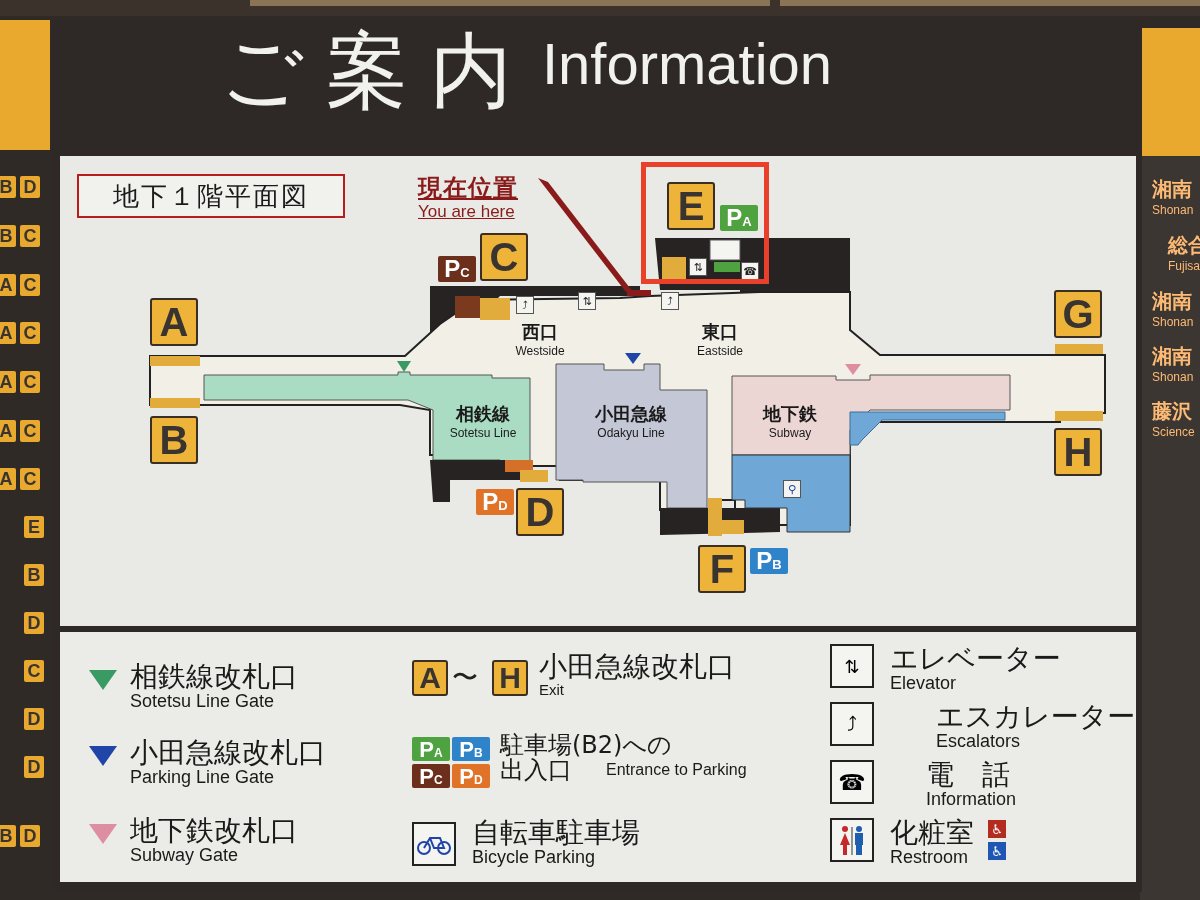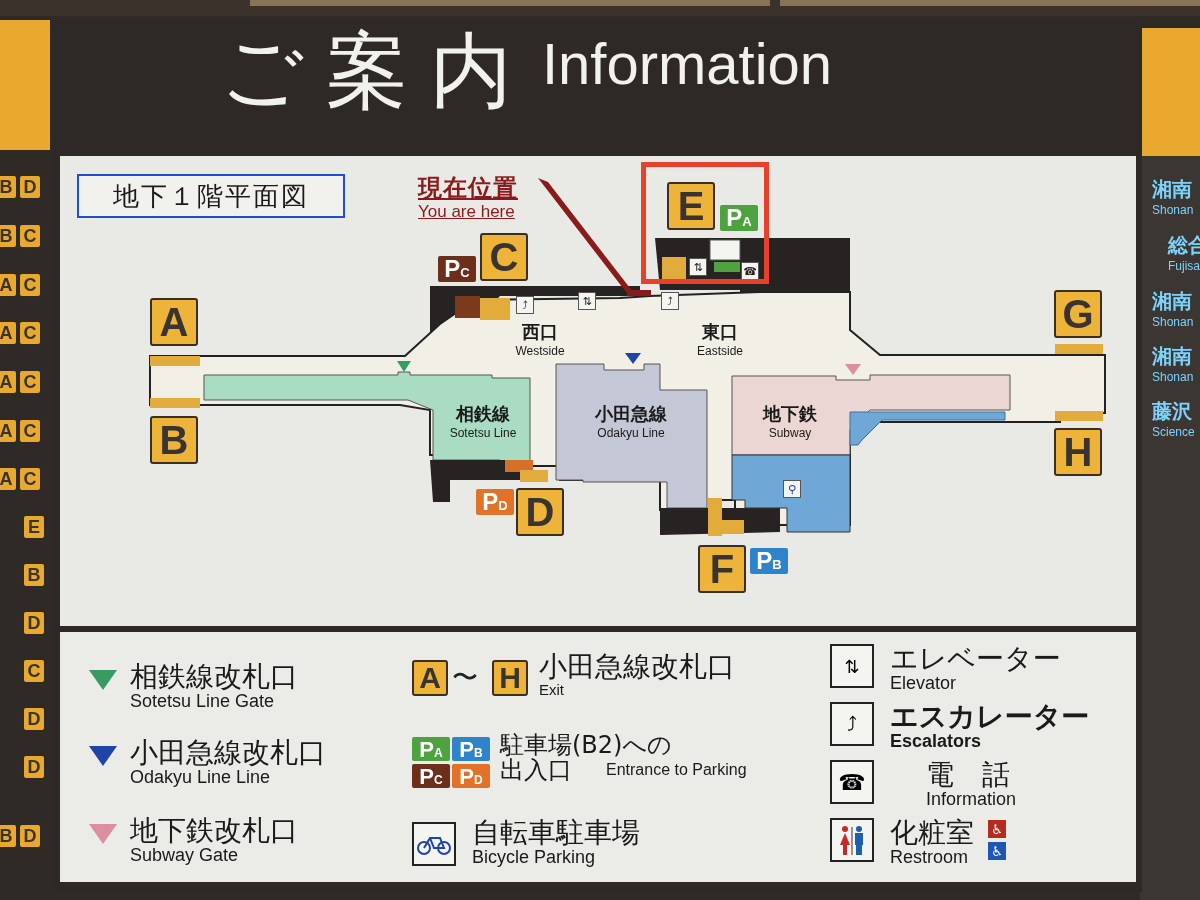--- a/index.html
+++ b/index.html
@@ -15,21 +15,21 @@
 
   .board { position: absolute; left: 52px; top: 20px; width: 1090px; height: 872px; background: #2e2926; }
   .header-title { position: absolute; left: 220px; top: 30px; height: 110px; display: flex; align-items: flex-start; color: #f1f1ee; }
   .header-jp { font-size: 82px; letter-spacing: 22px; line-height: 1; font-weight: 400; }
   .header-en { font-family: "Liberation Sans", sans-serif; font-size: 58px; margin-left: 8px; margin-bottom: 4px; }
 
   .map-panel { position: absolute; left: 60px; top: 156px; width: 1076px; height: 470px; background: #e9eae6; }
   .legend-panel { position: absolute; left: 60px; top: 632px; width: 1076px; height: 250px; background: #ebebe7; }
   .divider { position: absolute; left: 60px; top: 626px; width: 1076px; height: 6px; background: #2e2926; }
 
-  .floor-title { position: absolute; left: 77px; top: 174px; width: 268px; height: 44px; border: 2px solid #1d4ed8; background: #f1f1ee;
+  .floor-title { position: absolute; left: 77px; top: 174px; width: 268px; height: 44px; border: 2px solid #b91c1c; background: #f1f1ee;
     font-size: 26px; color: #1a1a1a; display: flex; align-items: center; justify-content: center; letter-spacing: 2px; }
 
   .you-here { position: absolute; left: 418px; top: 172px; color: #8a1b1b; text-decoration: underline; }
   .you-here .jp { font-size: 24px; font-weight: bold; letter-spacing: 1px; }
   .you-here .en { font-family: "Liberation Sans", sans-serif; font-size: 17px; margin-top: -2px; }
 
   .exit-tile { position: absolute; background: #eeb43a; border: 2px solid #3a2f22; border-radius: 3px;
     font-family: "Liberation Sans", sans-serif; font-weight: bold; color: #3a3430; display: flex; align-items: center; justify-content: center; }
   .exit-lg { width: 48px; height: 48px; font-size: 40px; }
 
@@ -44,21 +44,21 @@
   .area-label { position: absolute; text-align: center; color: #1a1a1a; }
   .area-label .jp { font-size: 18px; font-weight: bold; }
   .area-label .en { font-family: "Liberation Sans", sans-serif; font-size: 12px; }
 
   .small-icon { position: absolute; width: 18px; height: 18px; background: #f4f4f1; border: 1px solid #555; font-size: 11px;
     display: flex; align-items: center; justify-content: center; color: #222; }
 
   .side-letter { position: absolute; width: 20px; height: 22px; background: #e9a92e; color: #3a3430; font-family: "Liberation Sans", sans-serif;
     font-weight: bold; font-size: 18px; display: flex; align-items: center; justify-content: center; border-radius: 2px; }
 
-  .right-label { position: absolute; left: 1152px; color: #7dd3fc; }
+  .right-label { position: absolute; left: 1152px; color: #fdba74; }
   .right-label .jp { font-size: 20px; font-weight: bold; white-space: nowrap; }
   .right-label .en { font-family: "Liberation Sans", sans-serif; font-size: 12px; white-space: nowrap; }
 
   .legend-item { position: absolute; color: #1a1a1a; }
   .legend-item .jp { font-size: 28px; line-height: 1.05; white-space: nowrap; }
   .legend-item .en { font-family: "Liberation Sans", sans-serif; font-size: 18px; white-space: nowrap; }
   .tri { position: absolute; width: 0; height: 0; border-left: 14px solid transparent; border-right: 14px solid transparent; border-top: 20px solid; }
 
   .legend-icon { position: absolute; width: 44px; height: 44px; border: 2px solid #222; background: #f4f4f1; display: flex; align-items: center; justify-content: center; }
   .exit-sm { width: 36px; height: 36px; font-size: 30px; }
@@ -247,21 +247,21 @@
 </div>
 
 <div class="tri" style="left:89px;top:670px;border-top-color:#3a9a64;"></div>
 <div class="legend-item" style="left:130px;top:662px;">
   <div class="jp">相鉄線改札口</div>
   <div class="en">Sotetsu Line Gate</div>
 </div>
 <div class="tri" style="left:89px;top:746px;border-top-color:#1f45a8;"></div>
 <div class="legend-item" style="left:130px;top:738px;">
   <div class="jp">小田急線改札口</div>
-  <div class="en">Odakyu Line Line</div>
+  <div class="en">Parking Line Gate</div>
 </div>
 <div class="tri" style="left:89px;top:824px;border-top-color:#dd8ea0;"></div>
 <div class="legend-item" style="left:130px;top:816px;">
   <div class="jp">地下鉄改札口</div>
   <div class="en">Subway Gate</div>
 </div>
 
 <div class="exit-tile exit-sm" style="left:412px;top:660px;">A</div>
 <div style="position:absolute;left:452px;top:660px;font-size:26px;color:#222;">〜</div>
 <div class="exit-tile exit-sm" style="left:492px;top:660px;">H</div>
@@ -305,21 +305,21 @@
   <div class="jp">自転車駐車場</div>
   <div class="en">Bicycle  Parking</div>
 </div>
 
 <div class="legend-icon" style="left:830px;top:644px;font-size:18px;">⇅</div>
 <div class="legend-item" style="left:890px;top:644px;">
   <div class="jp">エレベーター</div>
   <div class="en">Elevator</div>
 </div>
 <div class="legend-icon" style="left:830px;top:702px;font-size:20px;">⤴</div>
-<div class="legend-item" style="left:890px;top:702px;font-weight:bold;">
+<div class="legend-item" style="left:936px;top:702px;">
   <div class="jp">エスカレーター</div>
   <div class="en">Escalators</div>
 </div>
 <div class="legend-icon" style="left:830px;top:760px;font-size:22px;">☎</div>
 <div class="legend-item" style="left:926px;top:760px;">
   <div class="jp">電　話</div>
   <div class="en">Information</div>
 </div>
 <div class="legend-icon" style="left:830px;top:818px;">
   <svg width="34" height="34" viewBox="0 0 34 34">

